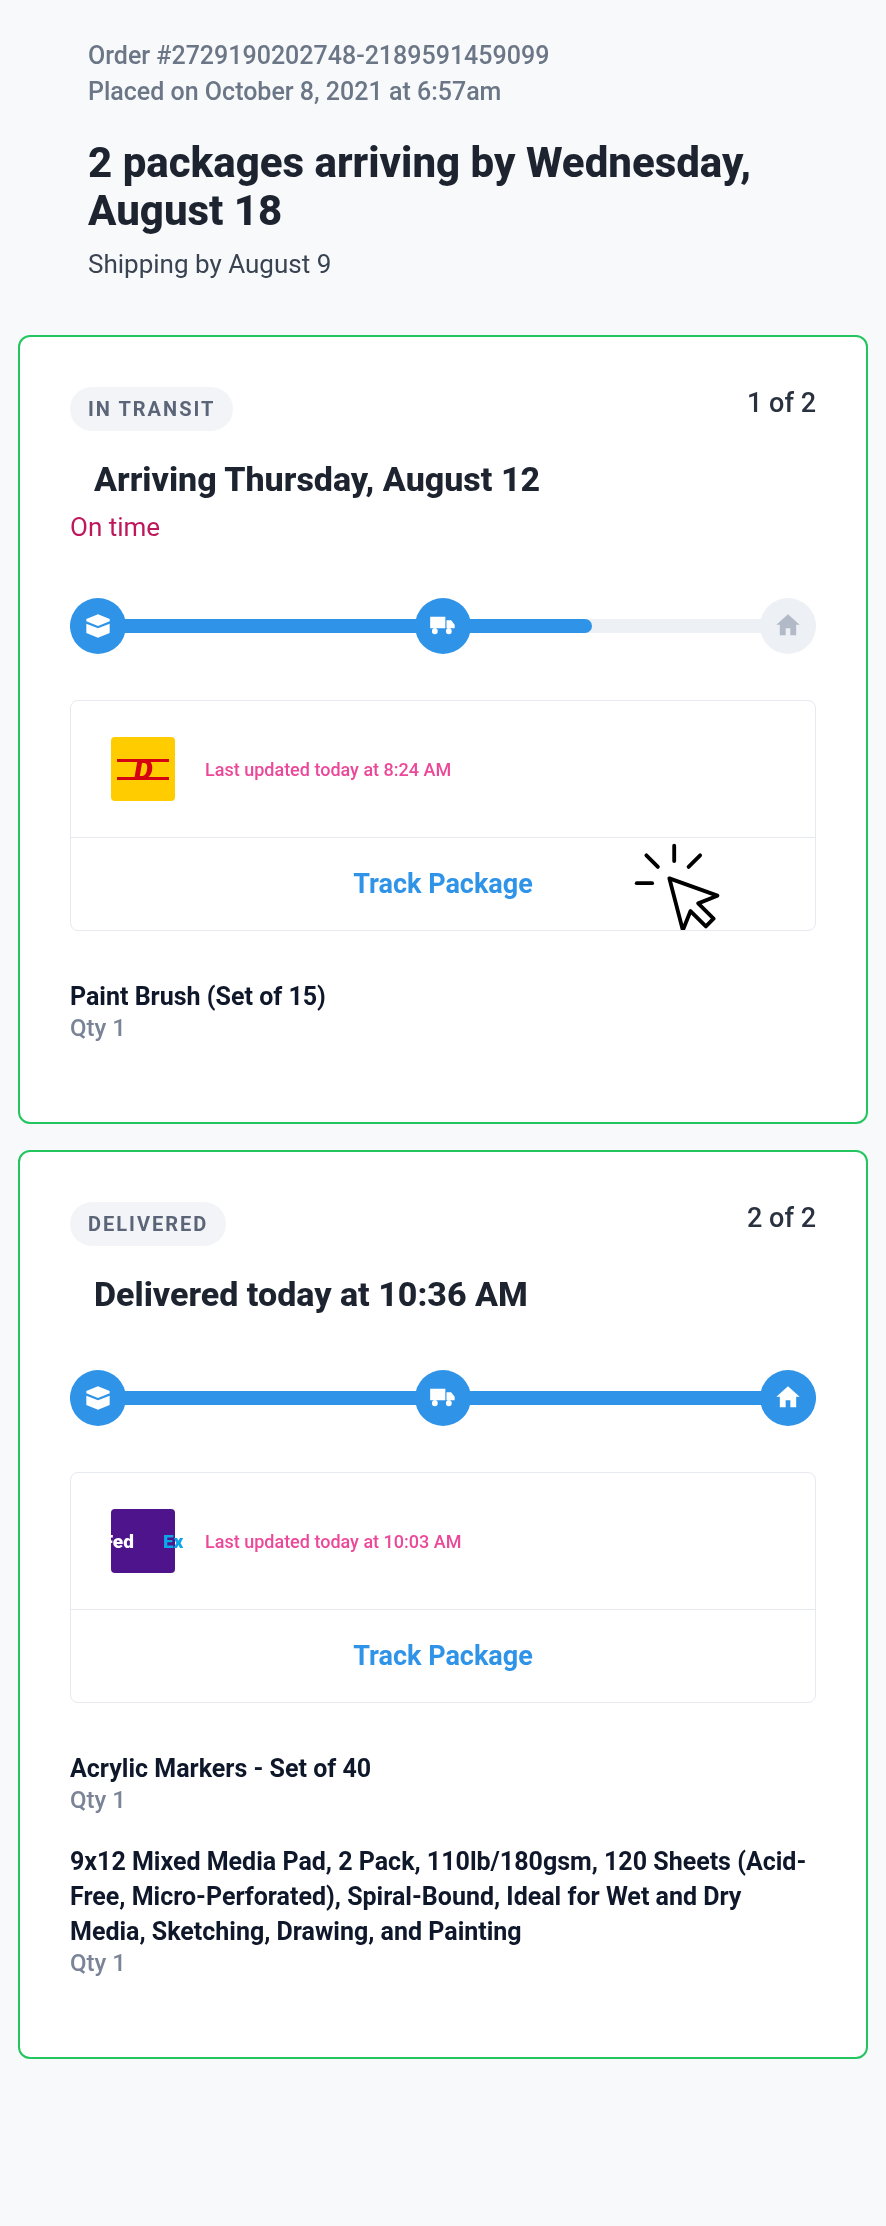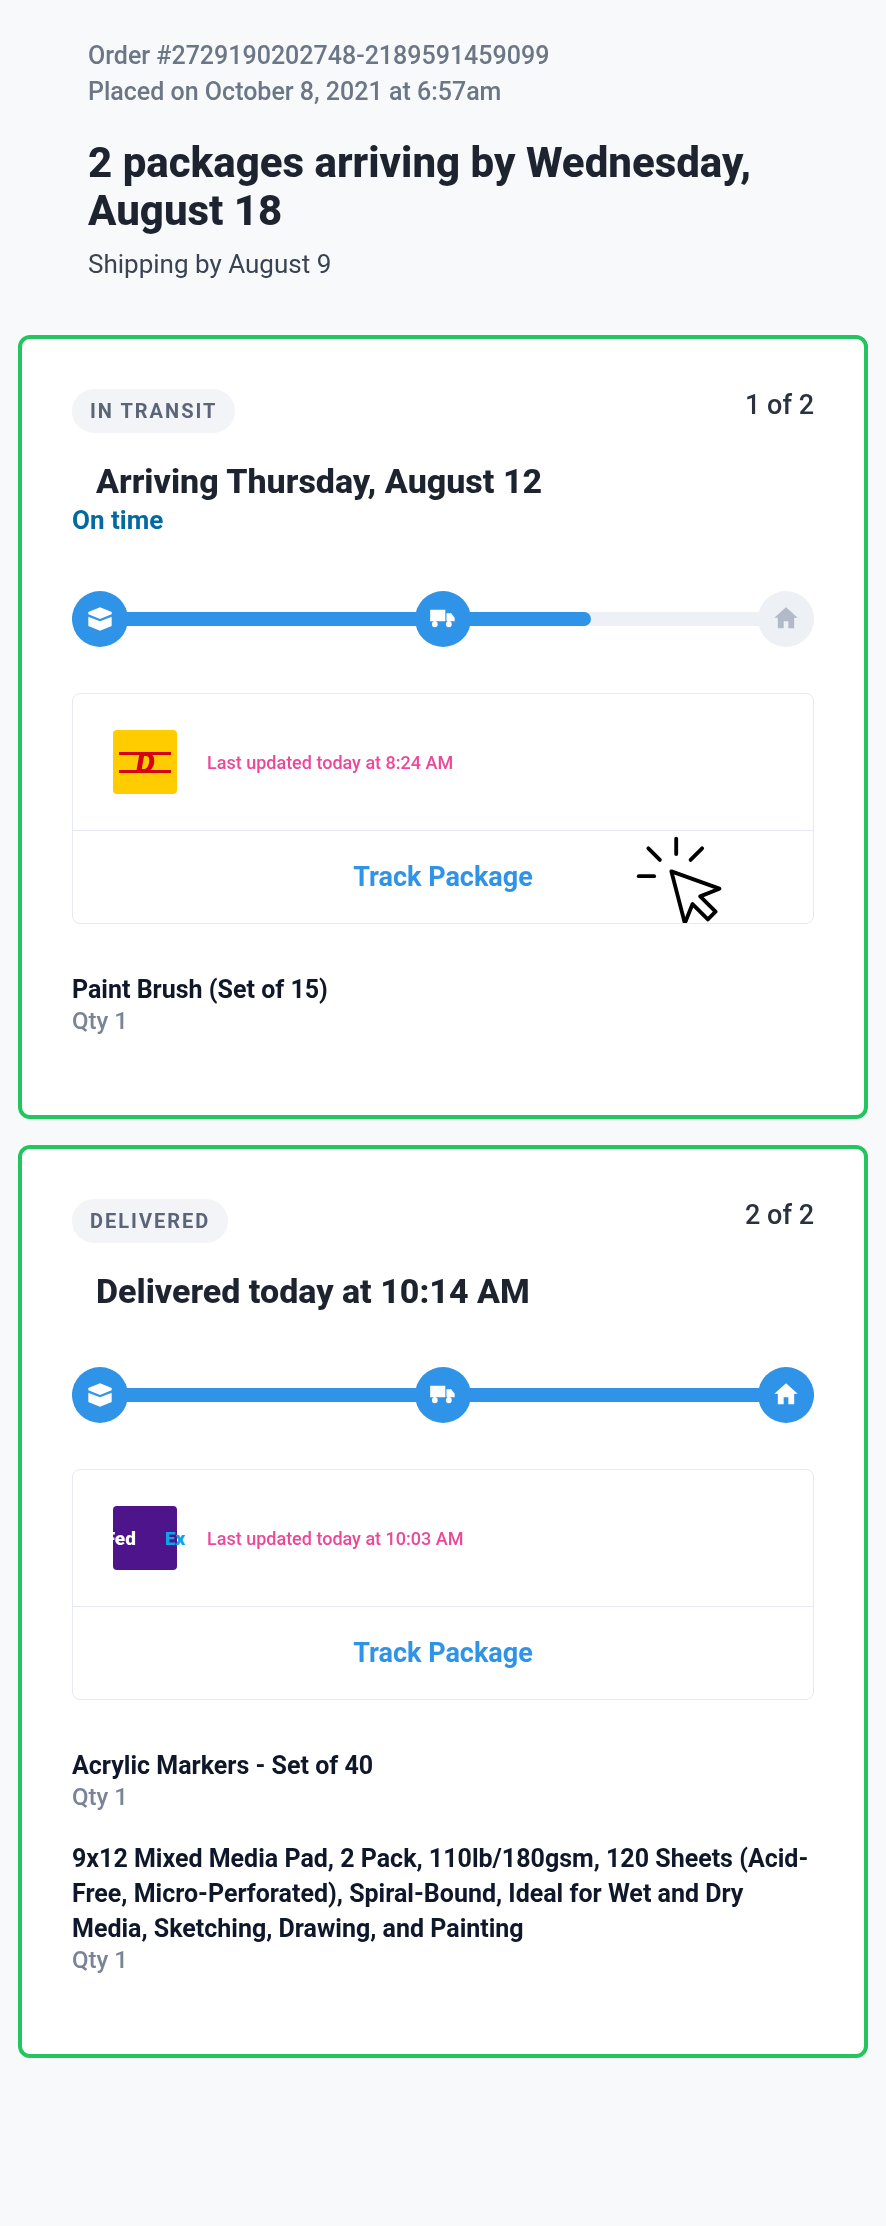--- a/index.html
+++ b/index.html
@@ -27,21 +27,21 @@
     line-height: 1.15;
     margin-bottom: 14px;
   }
   .ship-by {
     font-size: 26px;
     color: #3a4352;
     font-weight: 400;
   }
   .card {
     background: #fff;
-    border: 4px solid #22c55e;
+    border: 2px solid #22c55e;
     border-radius: 12px;
     padding: 50px;
     margin-top: 26px;
   }
   .card-top {
     display: flex;
     justify-content: space-between;
     align-items: flex-start;
   }
   .badge {
@@ -61,23 +61,23 @@
   }
   .card-heading {
     font-size: 34px;
     font-weight: 800;
     margin-top: 28px;
     color: #1d2430;
     margin-left: 24px;
   }
   .sub {
     font-size: 26px;
-    color: #0369a1;
-    margin-top: 4px;
-    font-weight: 700;
+    color: #be185d;
+    margin-top: 13px;
+    font-weight: 400;
   }
   
   .progress {
     position: relative;
     margin: 56px 0 46px 0;
     height: 56px;
   }
   .track {
     position: absolute;
     top: 50%; left: 0; right: 0;
@@ -257,21 +257,21 @@
           <div class="item-name">Paint Brush (Set of 15)</div>
           <div class="item-qty">Qty 1</div>
         </div>
       </div>
     </div>
     <div class="card">
       <div class="card-top">
         <span class="badge">DELIVERED</span>
         <span class="count">2 of 2</span>
       </div>
-      <div class="card-heading">Delivered today at 10:14 AM</div>
+      <div class="card-heading">Delivered today at 10:36 AM</div>
       <div class="progress">
         <div class="track"></div>
         <div class="fill" style="width:100%"></div>
         <div class="step s1 done">
           <svg viewBox="0 0 24 24">
             <use href="#box-icon"></use>
           </svg>
         </div>
         <div class="step s2 done">
           <svg viewBox="0 0 24 24">

